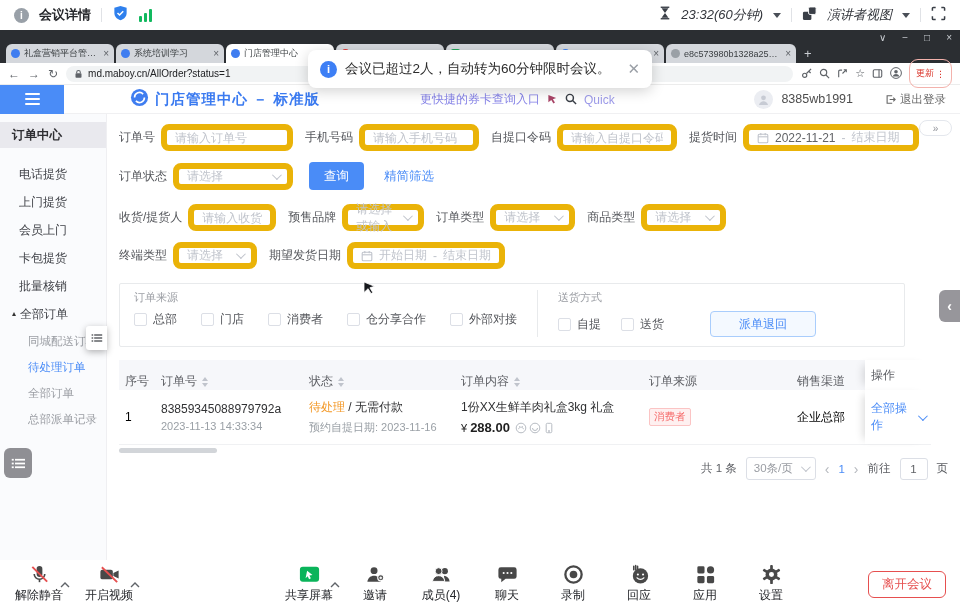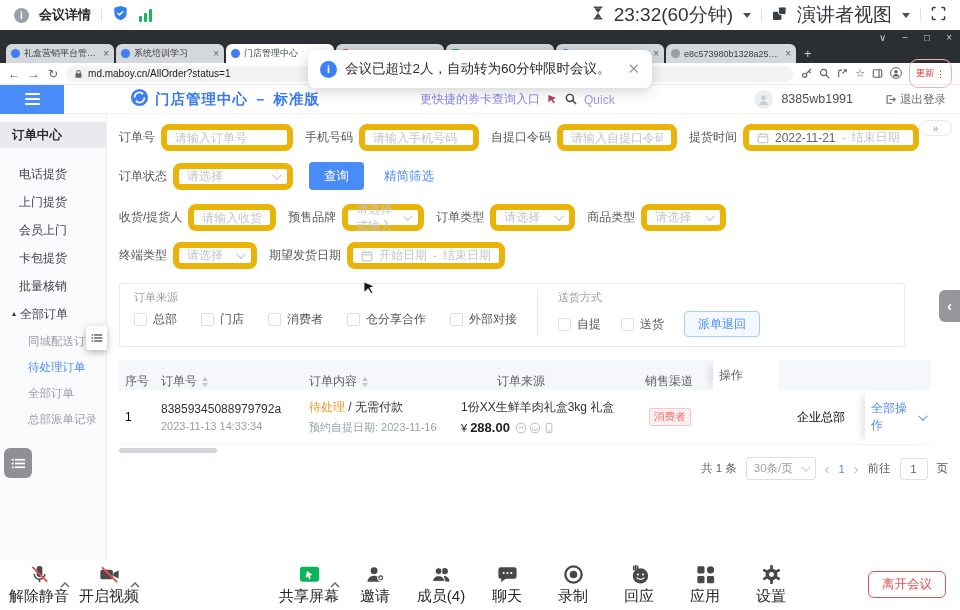--- a/index.html
+++ b/index.html
@@ -7,21 +7,21 @@
   .screen { position:relative; width:960px; height:610px; background:#fff; overflow:hidden; font-family:"Liberation Sans","DejaVu Sans",sans-serif; }
 
   
   .meet-topbar { position:absolute; top:0; left:0; right:0; height:30px; background:#fff; display:flex; align-items:center; justify-content:space-between; padding:0 14px; z-index:40; }
   .mtb-left, .mtb-right { display:flex; align-items:center; gap:10px; }
   .mtb-info { width:15px; height:15px; border-radius:50%; background:#99a0a8; color:#fff; font-size:10px; font-weight:bold; display:flex; align-items:center; justify-content:center; }
   .mtb-title { font-size:13px; color:#26282c; font-weight:600; }
   .vdiv { width:1px; height:14px; background:#e0e2e6; }
   .sigbars { display:flex; align-items:flex-end; gap:2px; height:13px; }
   .sigbars i { width:3px; background:#12b95f; border-radius:1px; display:block; }
-  .mtb-text { font-size:19px; color:#32353b; }
+  .mtb-text { font-size:13px; color:#32353b;font-style:italic; }
   .tri-down { width:0; height:0; border-left:4px solid transparent; border-right:4px solid transparent; border-top:5px solid #4a4f57; }
 
   
   .chrome { position:absolute; top:30px; left:0; right:0; height:33px; background:#2b2e32; z-index:5; }
   .tabstrip { position:absolute; bottom:0; left:6px; right:110px; height:19px; display:flex; align-items:flex-end; }
   .tab { width:108px; height:19px; background:#d4d7dc; border-radius:6px 6px 0 0; margin-right:2px; display:flex; align-items:center; padding:0 5px; gap:4px; font-size:9px; color:#3c4043; overflow:hidden; }
   .tab.active { background:#fff; }
   .tab .ttl { flex:1; white-space:nowrap; overflow:hidden; text-overflow:ellipsis; }
   .tab .x { font-size:10px; color:#5f6368; line-height:1; }
   .fav { width:9px; height:9px; border-radius:50%; flex:none; }
@@ -81,21 +81,21 @@
   .d-sep { color:#c0c4cc; }
   .btn-primary { height:28px; padding:0 15px; background:#4a8cf7; color:#fff; font-size:12.5px; border:none; border-radius:4px; margin-left:10px; }
   .link-blue { font-size:12.5px; color:#4a8cf7; margin-left:14px; }
 
   .cb-box { border:1px solid #e8eaec; border-radius:2px; display:flex; padding:6px 14px 9px; margin:14px 0 0; width:786px; }
   .cb-grp-label { font-size:11px; color:#9a9da3; margin-bottom:6px; }
   .cb-row { display:flex; align-items:center; gap:24px; }
   .cb-item { display:flex; align-items:center; gap:6px; font-size:12px; color:#55575c; }
   .cb { width:13px; height:13px; border:1px solid #dcdfe6; border-radius:2px; background:#fff; flex:none; }
   .cb-div { width:1px; background:#e8eaec; margin:0 20px; }
-  .btn-plain { height:26px; padding:0 13px; background:#f4f9ff; color:#4a8cf7; font-size:12px; border:1px solid #a9cdfc; border-radius:4px; margin-left:0; }
+  .btn-plain { height:26px; padding:0 28px; background:#f4f9ff; color:#4a8cf7; font-size:12px; border:1px solid #a9cdfc; border-radius:4px; margin-left:26px; }
 
   
   .tbl { margin-top:13px; width:812px; }
   .t-head { display:flex; align-items:flex-end; background:#f6f7fa; height:30px; font-size:12px; color:#5c5e63; }
   .t-row { display:flex; align-items:center; min-height:55px; border-bottom:1px solid #f0f1f3; font-size:12px; background:#fff; }
   .tc { padding:0 6px; flex:none; display:flex; align-items:center; gap:3px; }
   .c1{width:36px;} .c2{width:148px;} .c3{width:152px;} .c4{width:188px;} .c5{width:148px;} .c6{width:74px;} 
   .c7{width:66px; background:#fff; align-self:stretch; display:flex; align-items:center; box-shadow:-7px 0 8px -5px rgba(0,0,0,.14); }
   .sorter { display:inline-flex; flex-direction:column; gap:2px; margin-left:2px; }
   .sorter i { width:0; height:0; border-left:3.5px solid transparent; border-right:3.5px solid transparent; display:block; }
@@ -127,21 +127,21 @@
   .side-tab { position:absolute; right:0; top:290px; width:21px; height:32px; background:#97969b; border-radius:6px 0 0 6px; color:#fff; display:flex; align-items:center; justify-content:center; font-size:14px; font-weight:bold; z-index:30; }
   .col-handle { position:absolute; left:86px; top:326px; width:21px; height:24px; background:#fff; border-radius:3px 0 0 3px; box-shadow:0 2px 7px rgba(0,0,0,.3); display:flex; align-items:center; justify-content:center; z-index:30; }
   .float-list { position:absolute; left:4px; top:448px; width:28px; height:30px; background:#8f8f94; border-radius:6px; display:flex; align-items:center; justify-content:center; z-index:30; }
   .cursor { position:absolute; left:256px; top:167px; z-index:60; }
 
   
   .meet-toolbar { position:absolute; left:0; right:0; bottom:0; height:50px; background:#fff; z-index:40; }
   .mt-group-left { position:absolute; left:12px; top:3px; display:flex; gap:16px; }
   .mt-group-center { position:absolute; left:282px; top:3px; display:flex; gap:12px; }
   .mt-item { position:relative; width:54px; display:flex; flex-direction:column; align-items:center; gap:1px; }
-  .mt-label { font-size:15px; color:#26282c; white-space:nowrap; }
+  .mt-label { font-size:12px; color:#26282c; white-space:nowrap; }
   .mt-caret { position:absolute; right:-4px; top:11px; }
   .leave-btn { position:absolute; right:14px; top:11px; width:78px; height:27px; border:1px solid #e64f4f; border-radius:6px; color:#e64f4f; font-size:12.5px; background:#fff; display:flex; align-items:center; justify-content:center; }
 </style>
 </head>
 <body>
 
 <div class="screen">
 
   <div class="meet-topbar">
     <div class="mtb-left">
@@ -489,20 +489,27 @@
         <div class="tbl">
           <div class="t-head">
             <span class="tc c1">序号</span>
             <span class="tc c2">
                 <span>订单号</span>
                 <span class="sorter">
                   <i class="s-up"></i>
                   <i class="s-dn"></i>
                 </span>
               </span>
+            <span class="tc c3">
+                <span>状态</span>
+                <span class="sorter">
+                  <i class="s-up"></i>
+                  <i class="s-dn"></i>
+                </span>
+              </span>
             <span class="tc c4">
                 <span>订单内容</span>
                 <span class="sorter">
                   <i class="s-up"></i>
                   <i class="s-dn"></i>
                 </span>
               </span>
             <span class="tc c5">订单来源</span>
             <span class="tc c6">销售渠道</span>
             <span class="tc c7">操作</span>

